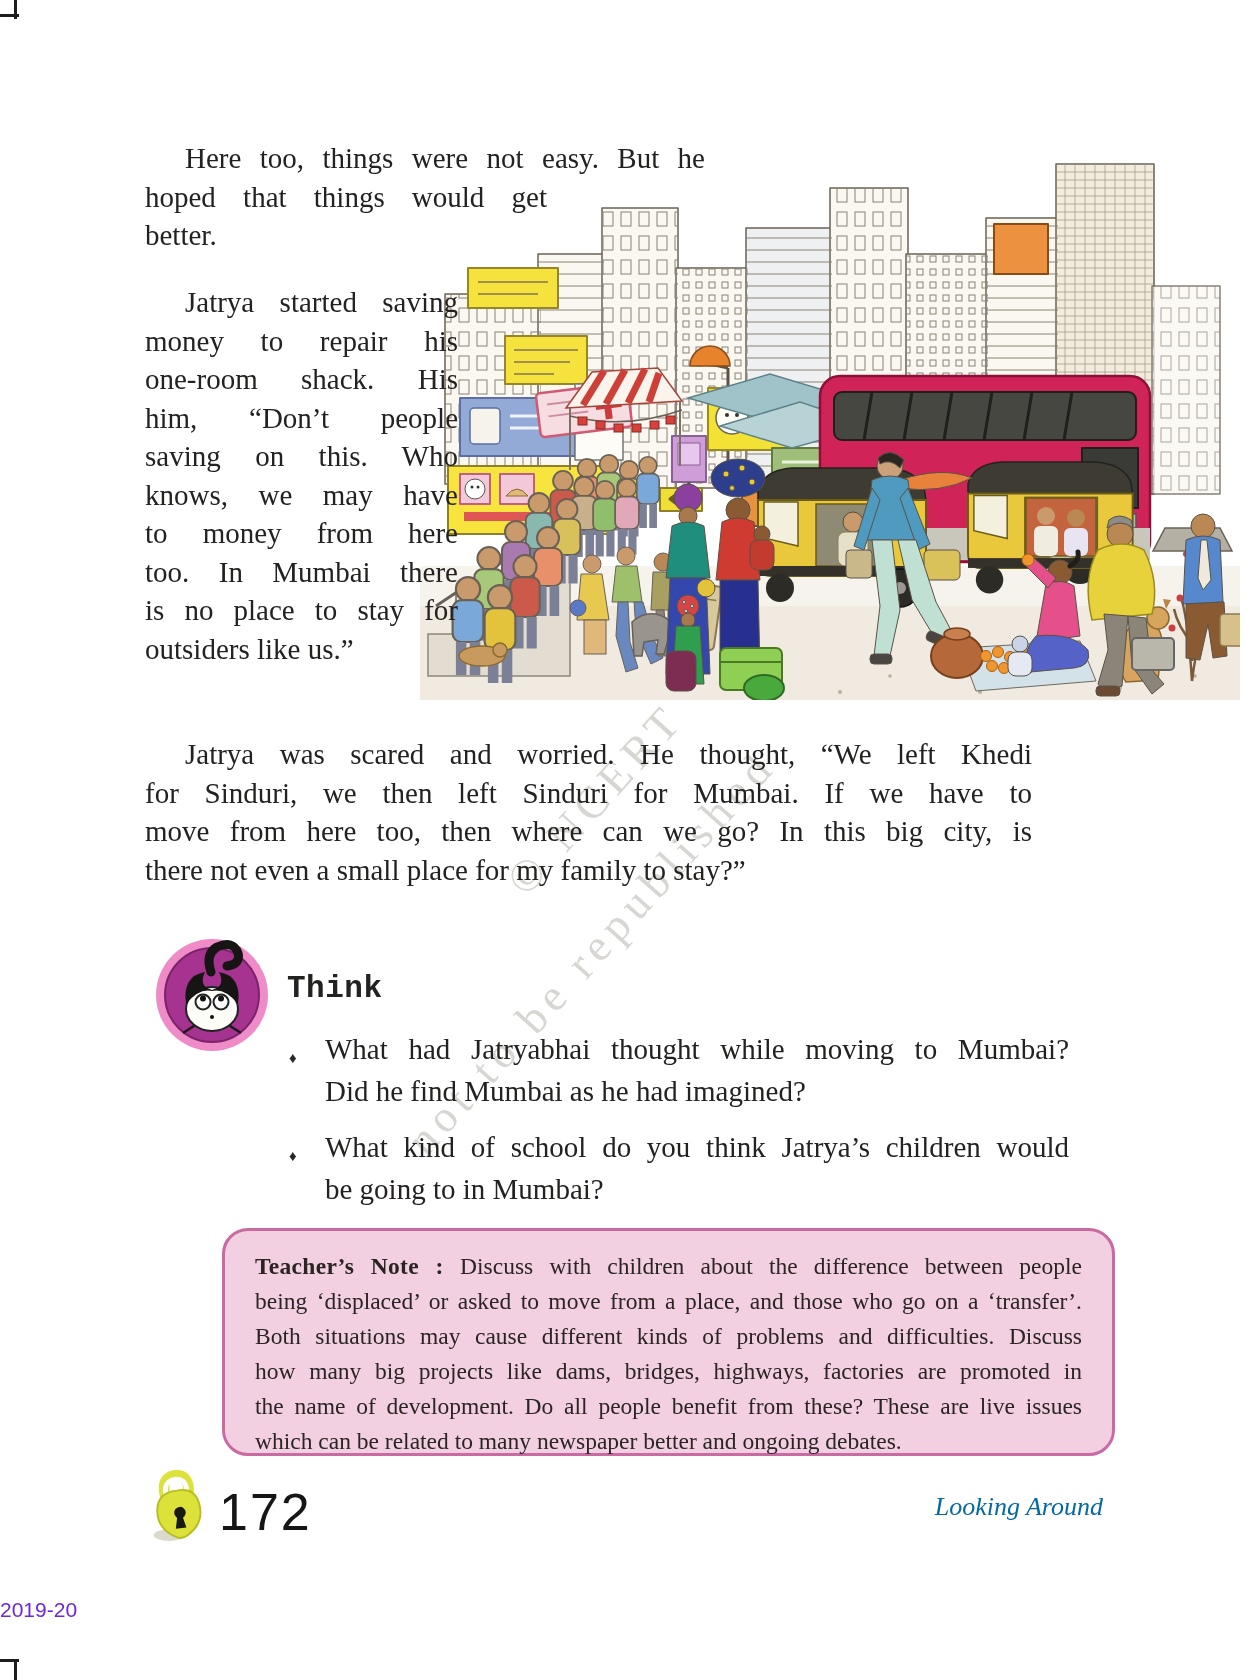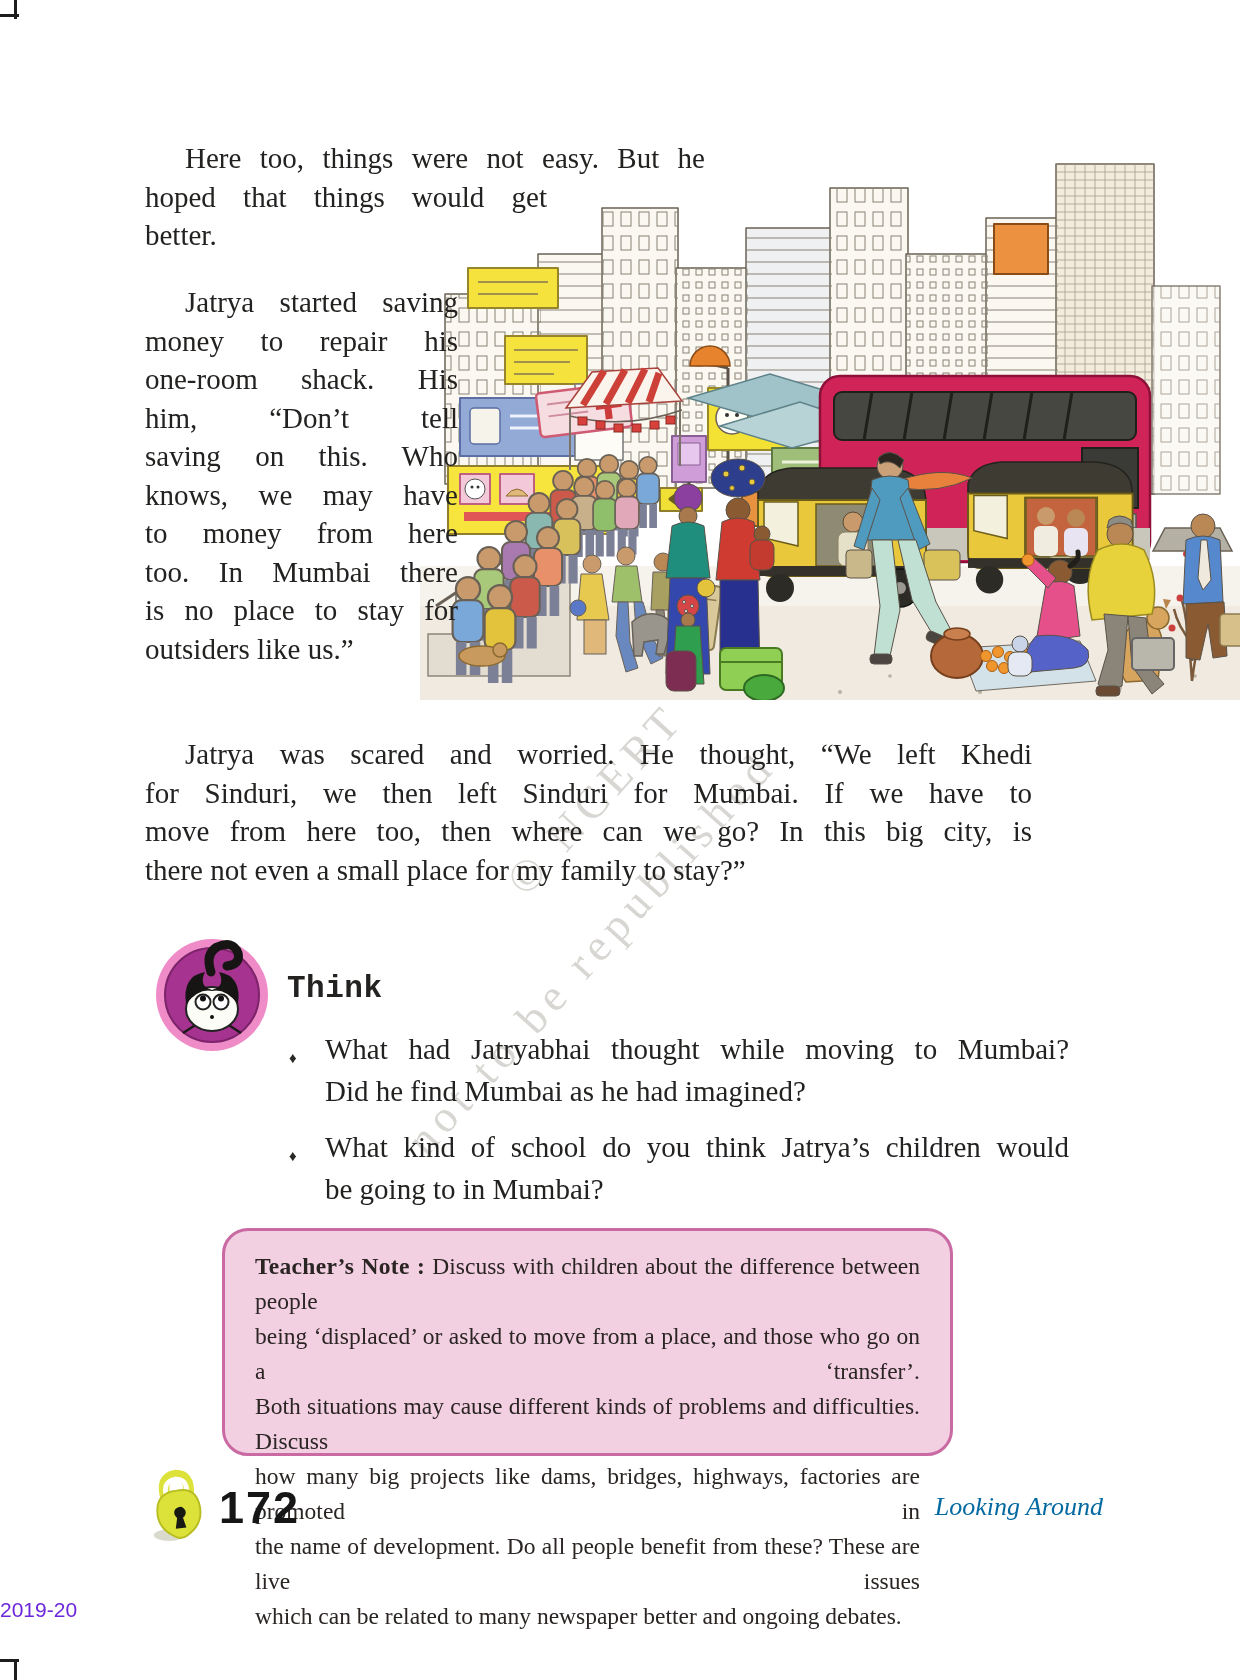--- a/index.html
+++ b/index.html
@@ -27,30 +27,30 @@
   .think-icon{position:absolute;left:153px;top:936px;width:118px;height:118px;}
   .think-head{position:absolute;left:287px;top:971px;font-size:31px;font-weight:bold;
               font-family:Liberation Mono, monospace;letter-spacing:.5px;}
   .bullets{position:absolute;left:287px;top:1028px;width:782px;font-size:29px;line-height:42px;}
   .bullet{position:relative;padding-left:38px;}
   .bullet + .bullet{margin-top:14px;}
   .bullet .diamond{position:absolute;left:2px;top:9px;font-size:15px;color:#2a2927;}
   .bullet .line{text-align:justify;text-align-last:justify;}
   .bullet .line:last-child{text-align-last:left;}
   
-  .tnote{position:absolute;left:222px;top:1228px;width:731px;height:228px;box-sizing:border-box;
+  .tnote{position:absolute;left:222px;top:1228px;width:893px;height:228px;box-sizing:border-box;
          background:#f3cfe2;border:3px solid #c96aa3;border-radius:26px;
          padding:18px 30px 0 30px;font-size:23.5px;line-height:35px;color:#2a2523;}
   .tnote .line{text-align:justify;text-align-last:justify;}
   .tnote .tn-rest .line:last-child{text-align-last:left;}
   .tnote b{letter-spacing:.3px;}
   
   .lock{position:absolute;left:148px;top:1468px;width:62px;height:76px;}
   .pagenum{position:absolute;left:219px;top:1482px;font-family:"Liberation Sans",sans-serif;
-           font-weight:700;font-size:45px;letter-spacing:2px;color:#161616;}
+           font-weight:400;font-size:52px;letter-spacing:2px;color:#161616;}
   .booktitle{position:absolute;right:157px;top:1492px;font-style:italic;font-size:26px;color:#0369a1;text-align:center;}
   .edition{position:absolute;left:0;top:1598px;width:100%;text-align:left;
            font-family:"Liberation Sans",sans-serif;font-size:21px;color:#6d28d9;}
 </style>
 </head>
 <body>
 
 <div class="page">
 
   <div class="crop" style="left:14px;top:0;width:3px;height:19px;"></div>
@@ -417,21 +417,21 @@
 
   <div class="para" id="para1">
       <div class="line">Here too, things were not easy. But he</div>
       <div class="line">hoped that things would get</div>
       <div class="line">better.</div>
     </div>
   <div class="para" id="para2">
       <div class="line">Jatrya started saving</div>
       <div class="line">money to repair his</div>
       <div class="line">one-room shack. His</div>
-      <div class="line">him, “Don’t tell</div>
+      <div class="line">him, “Don’t people</div>
       <div class="line">saving on this. Who</div>
       <div class="line">knows, we may have</div>
       <div class="line">to money from here</div>
       <div class="line">too. In Mumbai there</div>
       <div class="line">is no place to stay for</div>
       <div class="line">outsiders like us.”</div>
     </div>
   <div class="para" id="para3">
       <div class="line">Jatrya was scared and worried. He thought, “We left Khedi</div>
       <div class="line">for Sinduri, we then left Sinduri for Mumbai. If we have to</div>

